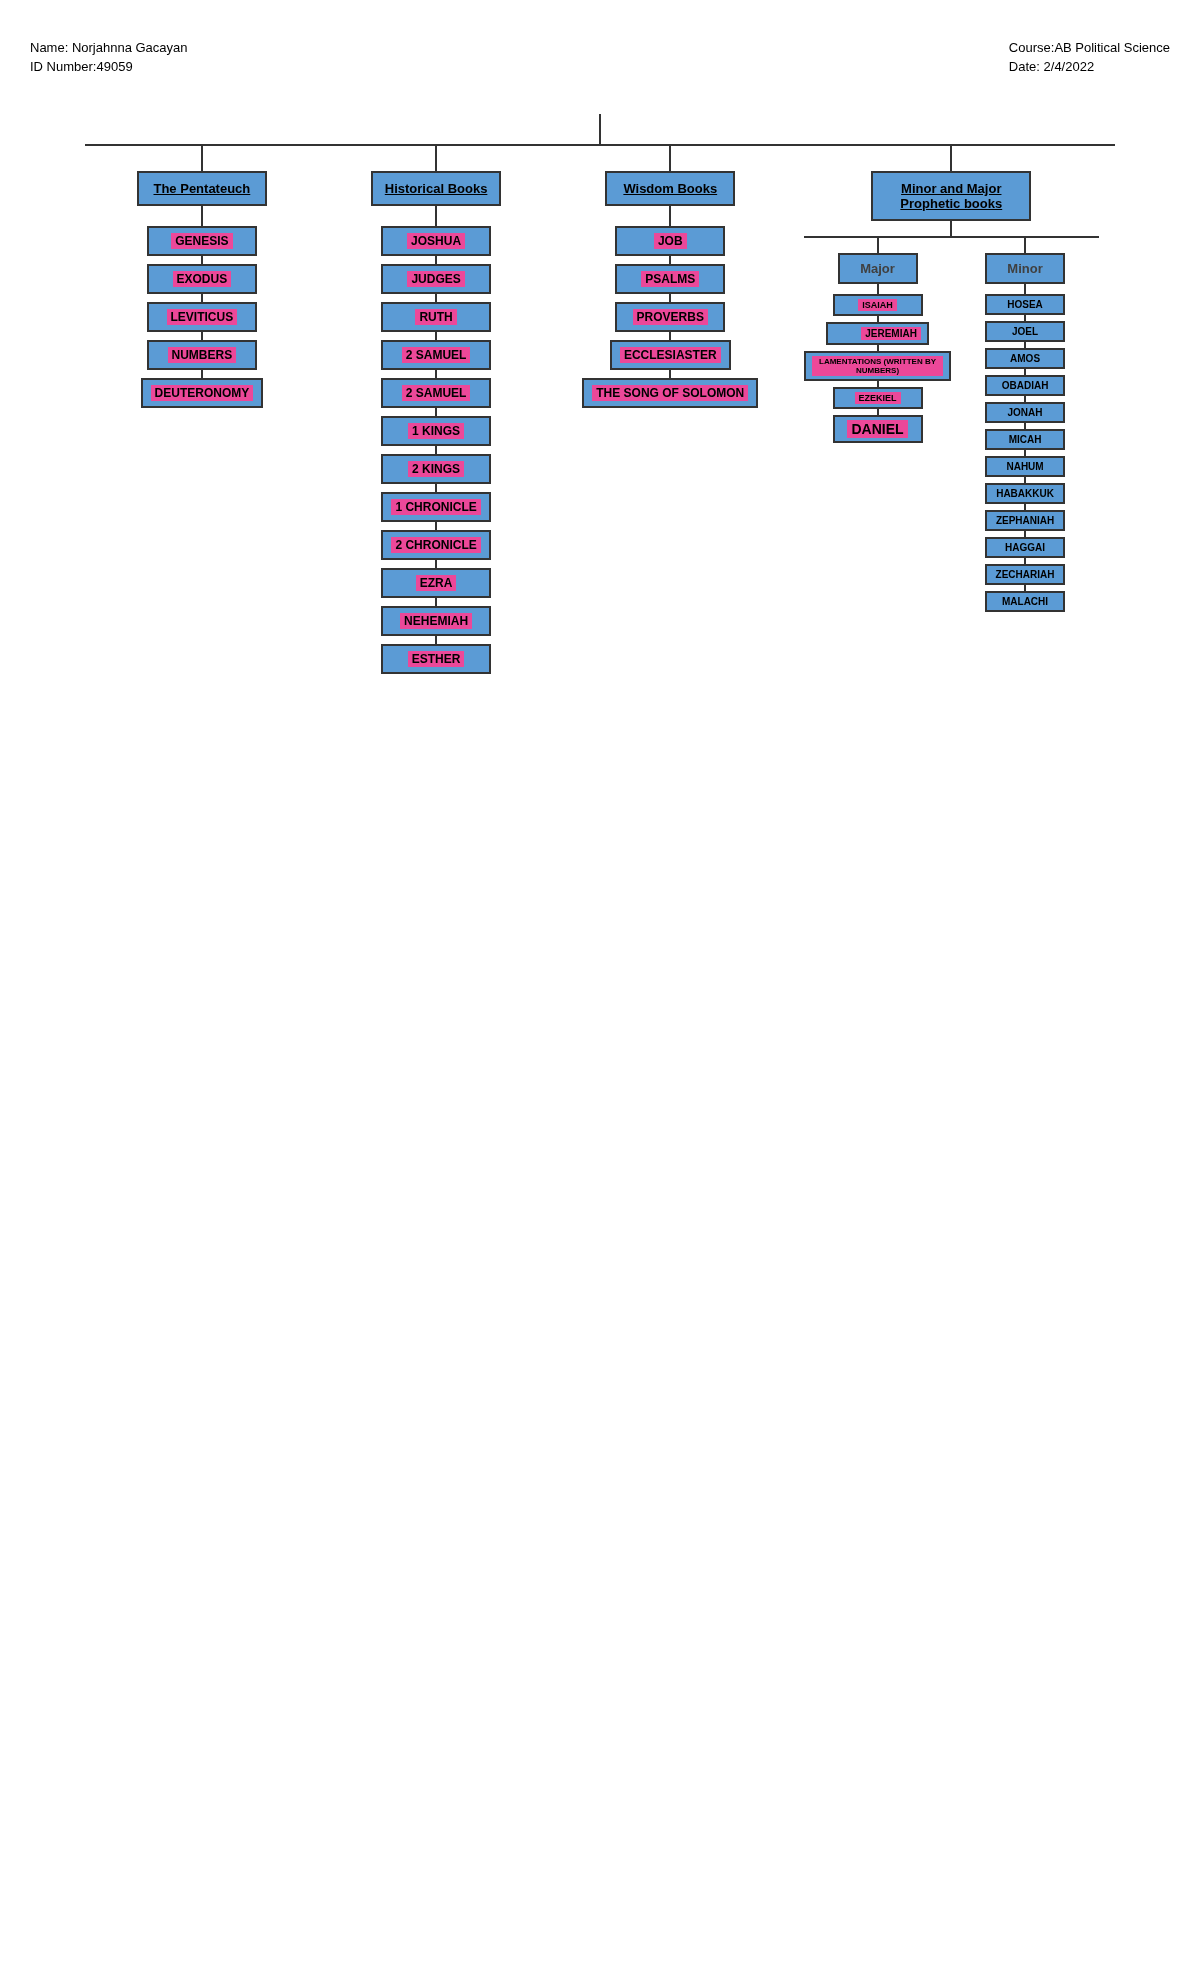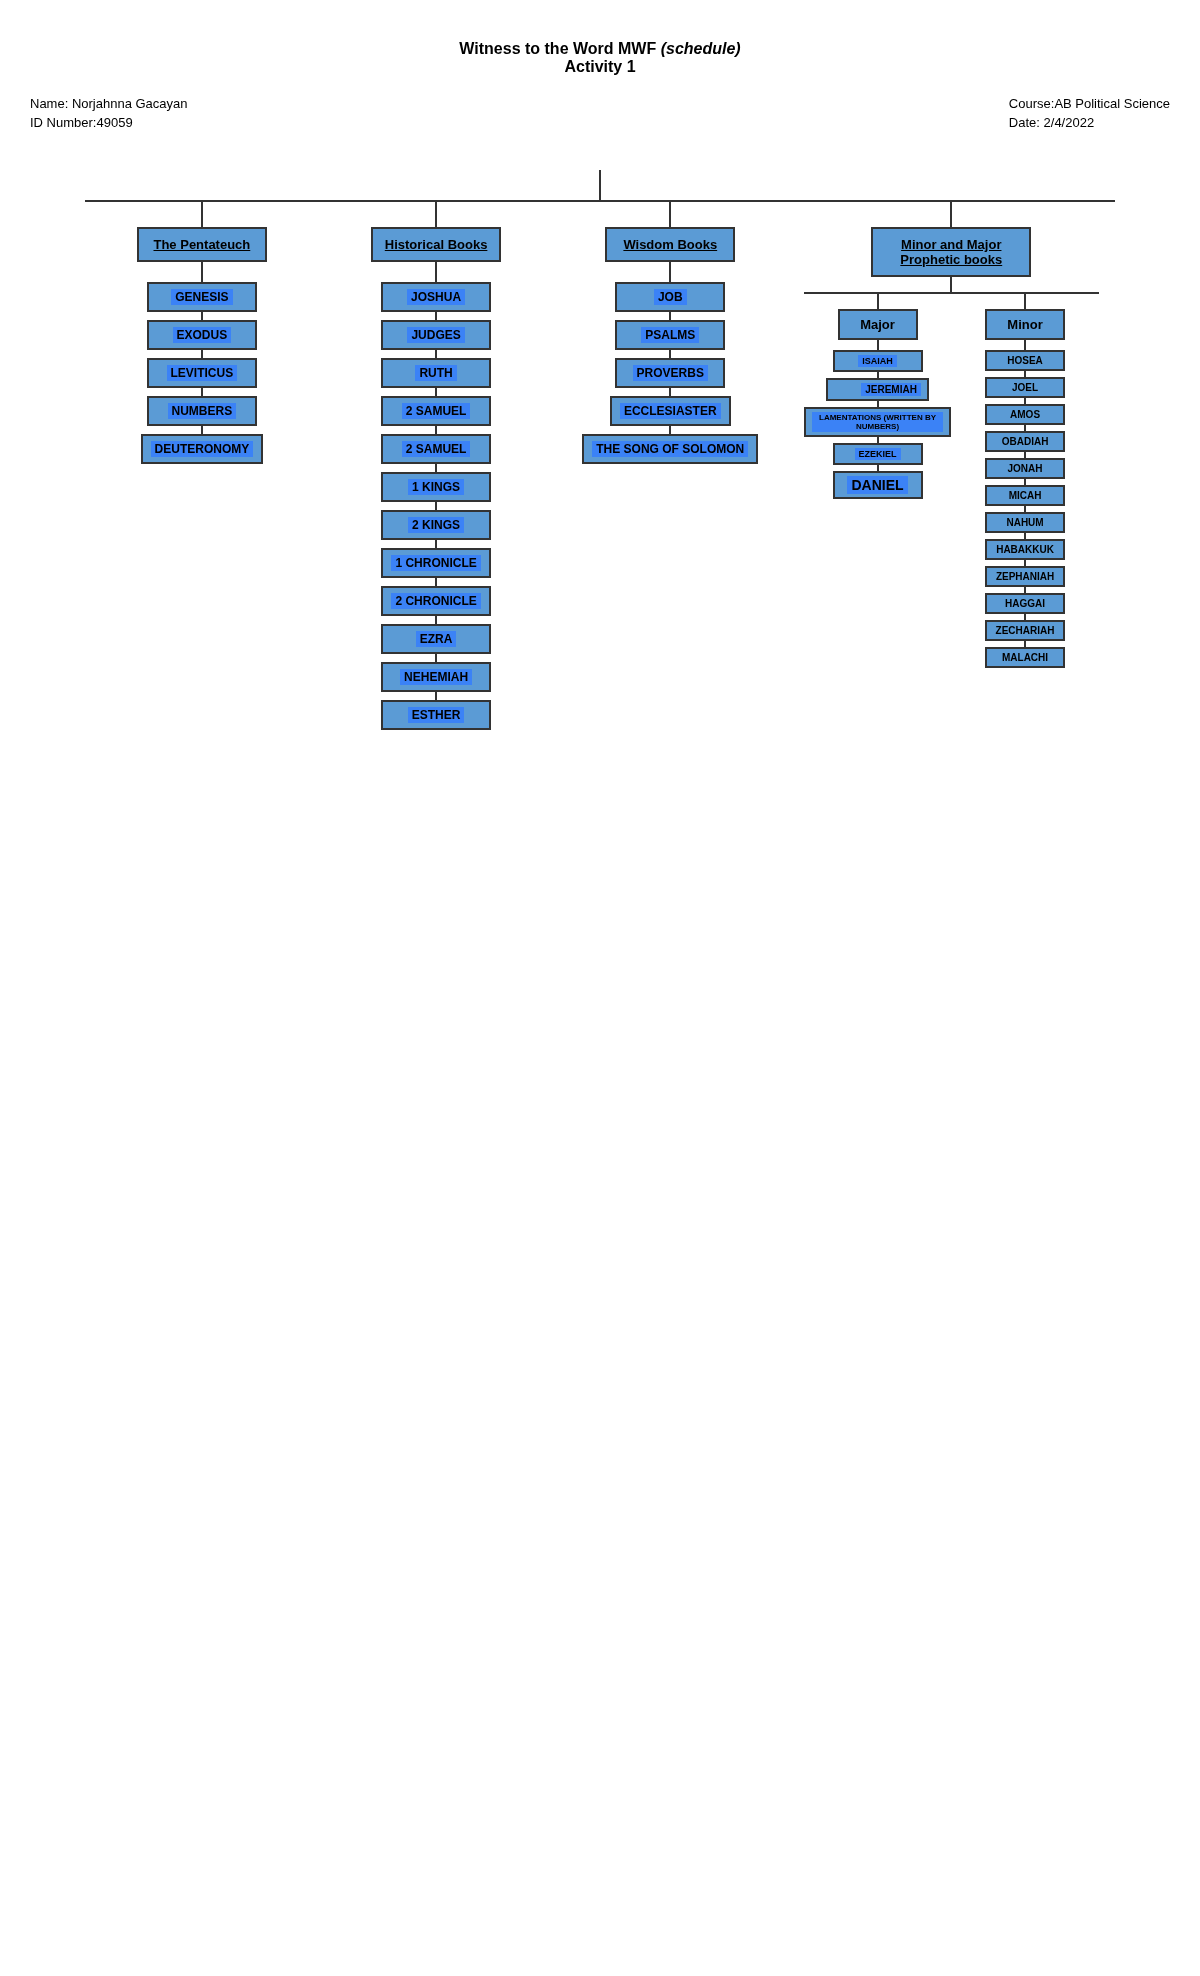--- a/index.html
+++ b/index.html
@@ -61,31 +61,31 @@
       border: 2px solid #333;
       padding: 5px 8px;
       font-size: 12px;
       font-weight: bold;
       color: #000;
       text-align: center;
       min-width: 110px;
       position: relative;
     }
     .yellow-label {
-      background: #3b82f6;
+      background: #ec4899;
       display: inline-block;
       padding: 1px 4px;
     }
     .node-subcat {
       background: #5b9bd5;
       border: 2px solid #333;
       padding: 6px 10px;
       font-size: 13px;
       font-weight: bold;
-      color: #000000;
+      color: #404040;
       text-align: center;
       min-width: 80px;
     }
     .node-minor-book {
       background: #5b9bd5;
       border: 2px solid #333;
       padding: 3px 6px;
       font-size: 10px;
       font-weight: bold;
       color: #000;
@@ -133,26 +133,20 @@
     .h-span-line {
       height: 2px;
       background: #333;
     }
   </style>
 </head>
 <body>
 
 <div class="main-layout">
 
-  <div class="header">
-    <div>
-      <strong>Witness to the Word MWF </strong><strong><em>(schedule)</em></strong>
-    </div>
-    <div><strong>Activity 1</strong></div>
-  </div>
 
   <div class="meta" style="width:100%;">
     <div class="meta-left">
       <span>Name: Norjahnna Gacayan</span>
       <span>ID Number:49059</span>
     </div>
     <div class="meta-right">
       <span>Course:AB Political Science</span>
       <span>Date: 2/4/2022</span>
     </div>

